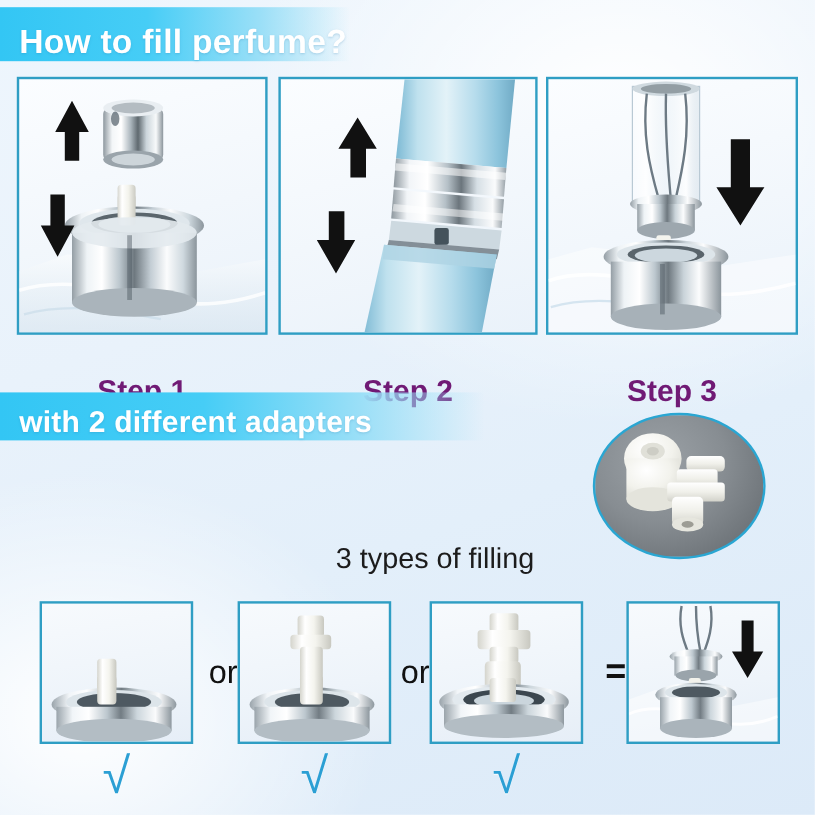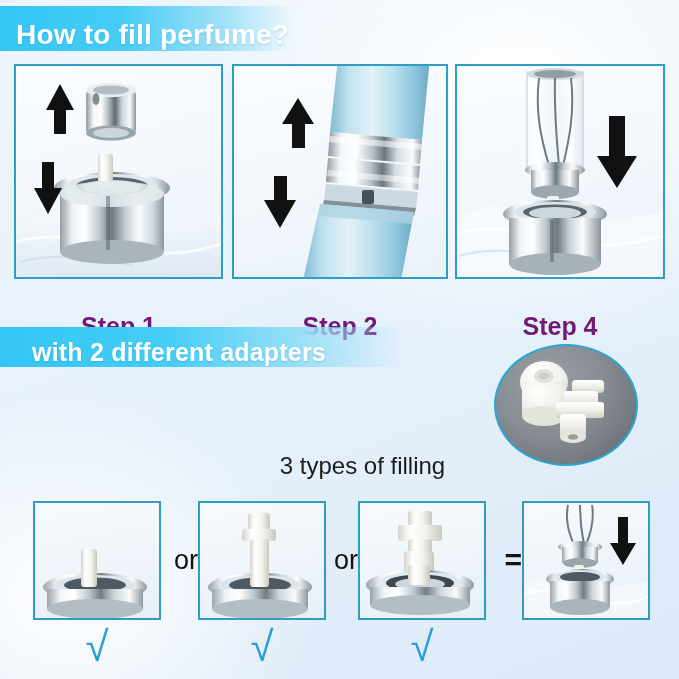--- a/index.html
+++ b/index.html
@@ -15,21 +15,21 @@
   .stage{position:absolute;left:0;top:0;width:679px;height:679px;}
 
   
   .banner{
     position:absolute;display:flex;align-items:flex-end;
     background:linear-gradient(90deg,#33c6f4 0%,#46cdf6 42%,#9adff7 74%,rgba(220,240,252,0) 100%);
     color:#ffffff;font-weight:bold;letter-spacing:.2px;
     text-shadow:0 1px 2px rgba(40,120,170,.25);
   }
   #banner-title{left:0;top:6px;width:292px;height:45px;font-size:28px;padding-left:16px;box-sizing:border-box;}
-  #banner-adapters{left:0;top:327px;width:404px;height:40px;font-size:25px;padding-left:32px;box-sizing:border-box;}
+  #banner-adapters{left:0;top:327px;width:404px;height:40px;font-size:25px;padding-left:16px;box-sizing:border-box;}
 
   
   .panel{position:absolute;border:2px solid #2f9ec4;box-sizing:border-box;overflow:hidden;}
   .panel.step{top:64px;height:215px;background:linear-gradient(165deg,#fbfdff 0%,#f2f7fc 55%,#eaf2fa 100%);}
   #panel-step-1{left:14px;width:209px;}
   #panel-step-2{left:232px;width:216px;}
   #panel-step-3{left:455px;width:210px;}
 
   .step-label{position:absolute;top:283px;height:30px;line-height:30px;text-align:center;
     color:#701a75;font-size:25px;font-weight:bold;margin-top:28px;}
@@ -271,21 +271,21 @@
       </g>
 
       <g>
         <polygon points="152,50 168,50 168,90 180,90 160,122 140,90 152,90" fill="#111111"></polygon>
       </g>
     </svg>
   </div>
 
   <div class="step-label" id="step-label-1">Step 1</div>
   <div class="step-label" id="step-label-2">Step 2</div>
-  <div class="step-label" id="step-label-3">Step 4</div>
+  <div class="step-label" id="step-label-3">Step 3</div>
 
   <div class="banner" id="banner-adapters">
     <span>with 2 different adapters</span>
   </div>
 
   <div id="adapter-circle">
     <svg width="140" height="118" viewBox="0 0 140 118">
       <defs>
         <radialGradient id="dome" cx="0.38" cy="0.3" r="0.85">
           <stop offset="0" stop-color="#ffffff"></stop>

